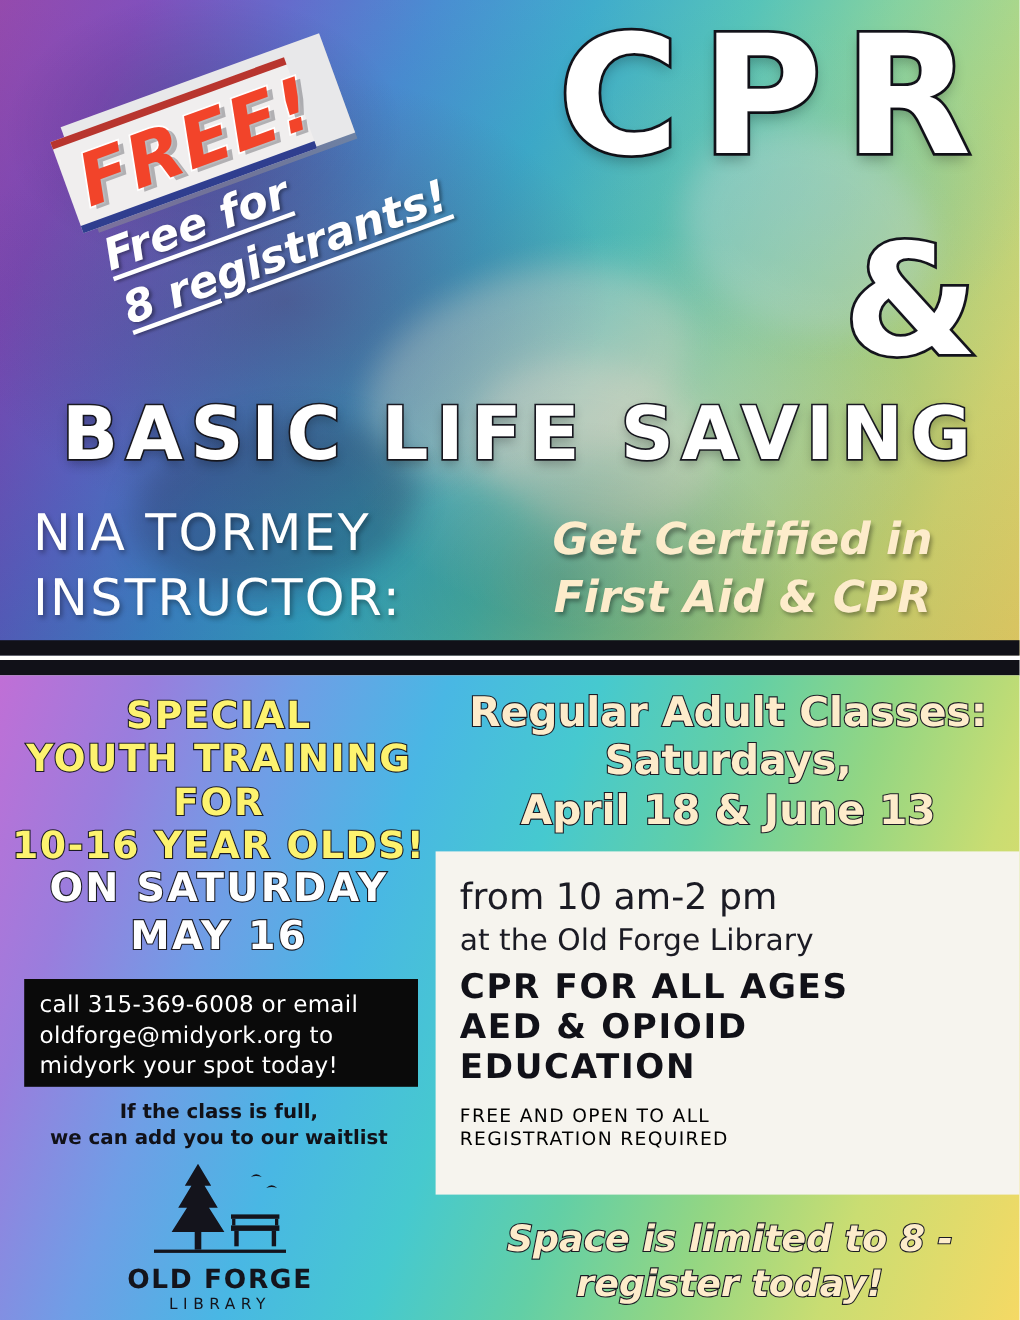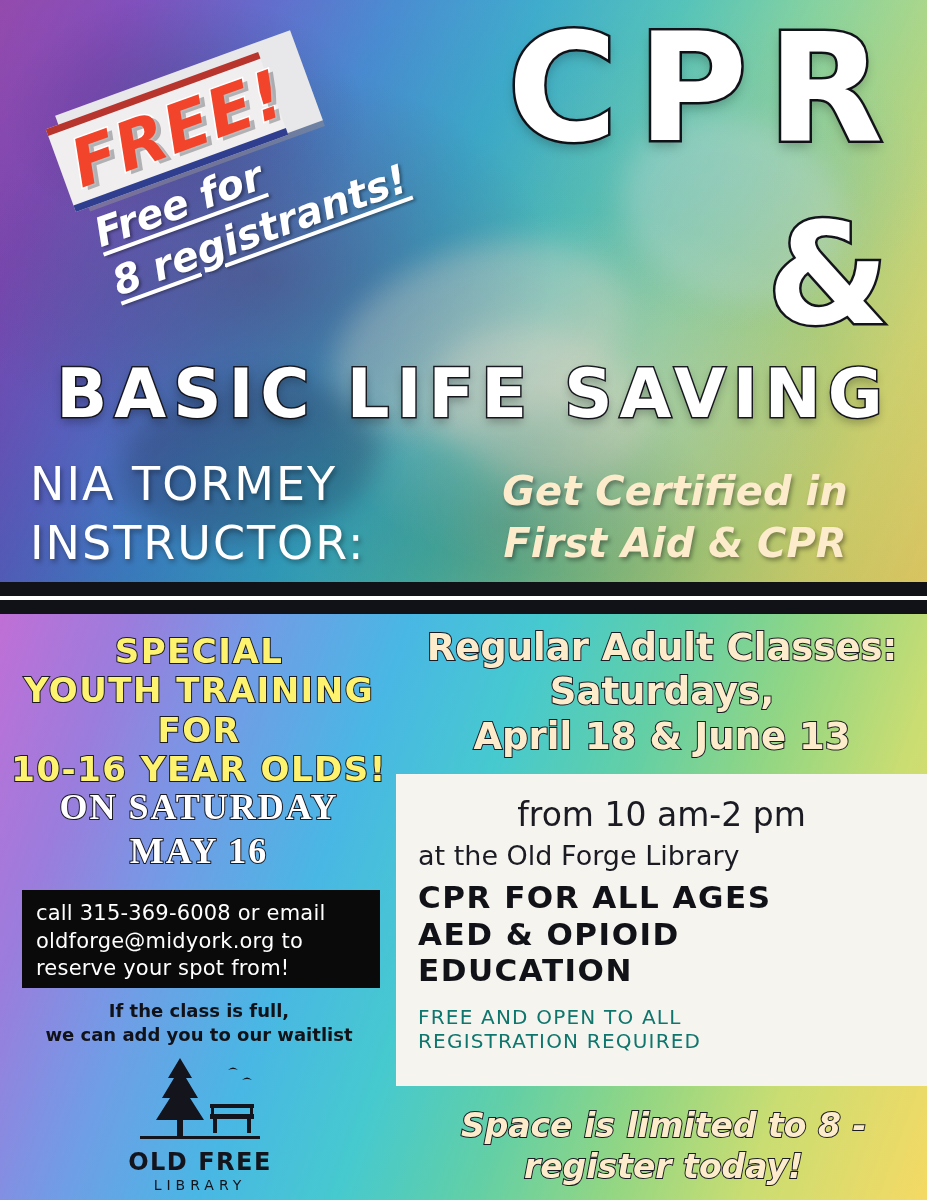--- a/index.html
+++ b/index.html
@@ -315,45 +315,44 @@
     left: 0; top: 160px;
     width: 531px; height: 312px;
     background: #f6f4ee;
     padding: 20px 22px;
   }
   .time-line {
     font-family: "DejaVu Sans", sans-serif;
     font-size: 33px;
     color: #1b1b24;
     line-height: 1.28;
-    text-align: center;
   }
   .place-line {
     font-family: "DejaVu Sans", sans-serif;
     font-size: 27px;
     color: #1b1b24;
     line-height: 1.30;
     margin-top: 2px;
   }
   .cpr-ages {
     margin-top: 6px;
     font-family: "DejaVu Sans", sans-serif;
     font-weight: bold;
     font-size: 31px;
     letter-spacing: 1.5px;
     line-height: 1.18;
     color: #111118;
   }
   .free-open {
     margin-top: 16px;
     font-family: "DejaVu Sans", sans-serif;
-    font-size: 20px;
+    font-size: 17px;
     letter-spacing: 1.2px;
     line-height: 1.22;
-    color: #0f766e;
+    color: #000000;
   }
   .space-limited {
     position: absolute;
     left: 10px; top: 492px;
     width: 515px;
     text-align: center;
     font-family: "DejaVu Sans", sans-serif;
     font-weight: bold;
     font-style: italic;
     font-size: 33px;
@@ -404,27 +403,27 @@
   <div class="bar-dark bar2"></div>
 
   <div class="bottom-panel">
 
     <div class="left-col">
       <div class="youth-head" style="white-space: pre-line;">SPECIAL
 YOUTH TRAINING
 FOR
 10-16 YEAR OLDS!</div>
 
-      <div class="youth-sub" style="white-space: pre-line; font-family: Liberation Serif, serif;">ON SATURDAY
+      <div class="youth-sub" style="white-space: pre-line;">ON SATURDAY
 MAY 16</div>
 
       <div class="contact-box">
         <span>call 315-369-6008 or email</span>
         <span>oldforge@midyork.org to</span>
-        <span>reserve your spot from!</span>
+        <span>midyork your spot today!</span>
       </div>
 
       <div class="waitlist" style="white-space: pre-line;">If the class is full,
 we can add you to our waitlist</div>
 
       <div class="logo-wrap">
         <svg width="180" height="92" viewBox="0 0 180 92">
 
           <path d="M70 6 L82 26 L76 26 L88 46 L80 46 L94 68 L46 68 L60 46 L52 46 L64 26 L58 26 Z" fill="#14141c"></path>
           <rect x="67" y="68" width="6" height="16" fill="#14141c"></rect>
@@ -434,21 +433,21 @@
           <rect x="101" y="56" width="3" height="6" fill="#14141c"></rect>
           <rect x="140" y="56" width="3" height="6" fill="#14141c"></rect>
           <rect x="103" y="67" width="4" height="14" fill="#14141c"></rect>
           <rect x="137" y="67" width="4" height="14" fill="#14141c"></rect>
 
           <path d="M118 18 q5 -5 10 0 q-5 -2 -10 0" fill="#14141c"></path>
           <path d="M132 28 q5 -5 10 0 q-5 -2 -10 0" fill="#14141c"></path>
 
           <rect x="30" y="84" width="120" height="3" fill="#14141c"></rect>
         </svg>
-        <div class="logo-name">OLD FREE</div>
+        <div class="logo-name">OLD FORGE</div>
         <div class="logo-sub">LIBRARY</div>
       </div>
     </div>
 
     <div class="right-col">
       <div class="adult-head" style="white-space: pre-line;">Regular Adult Classes:
 Saturdays,
 April 18 &amp; June 13</div>
 
       <div class="white-card">

